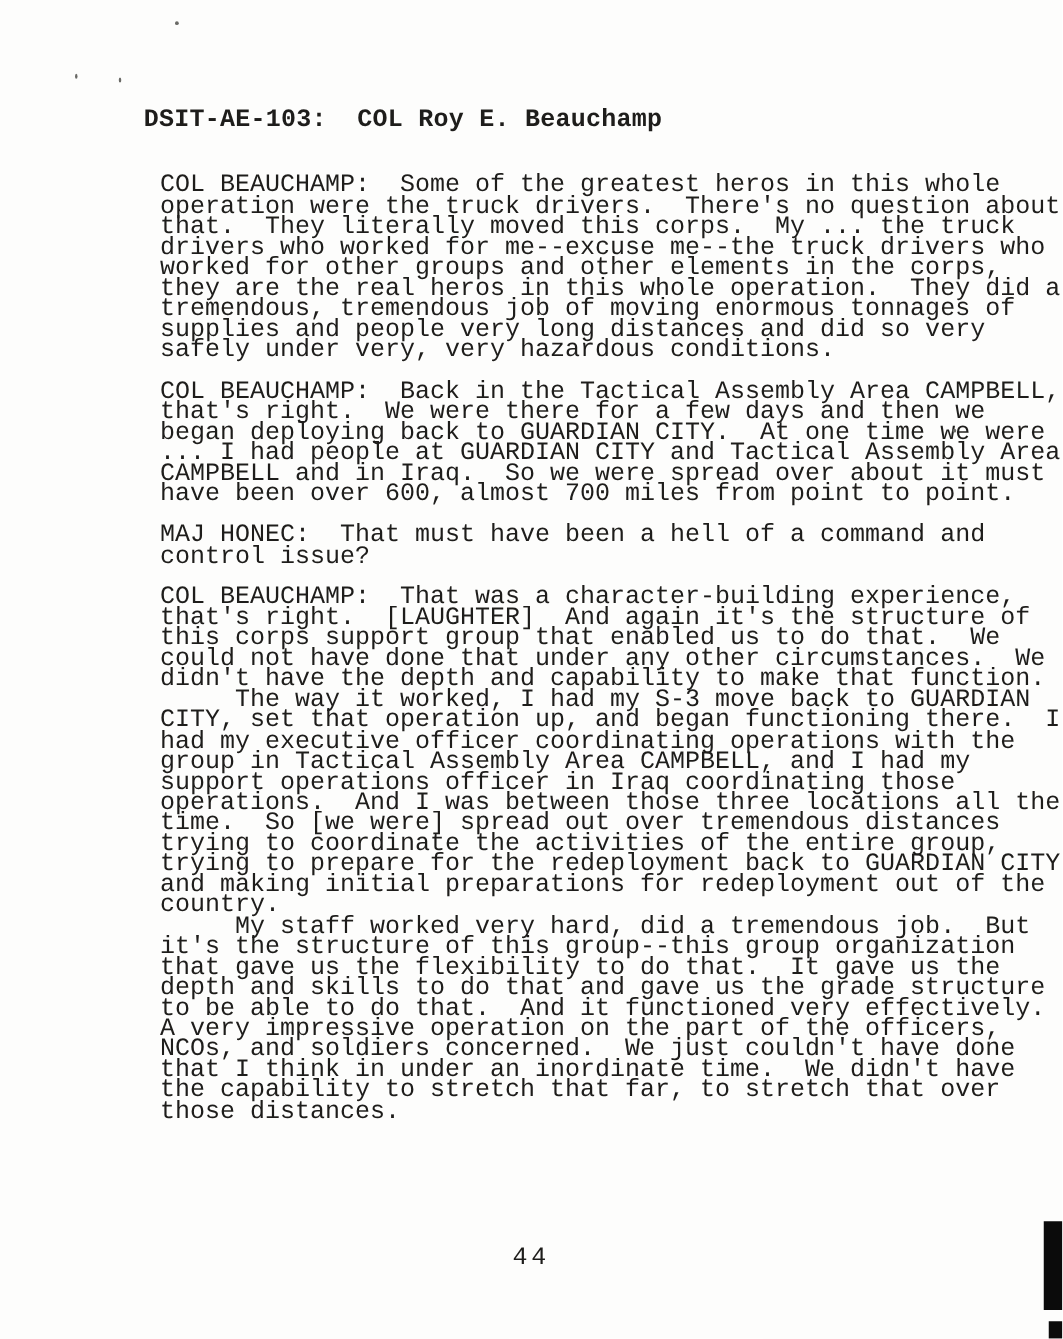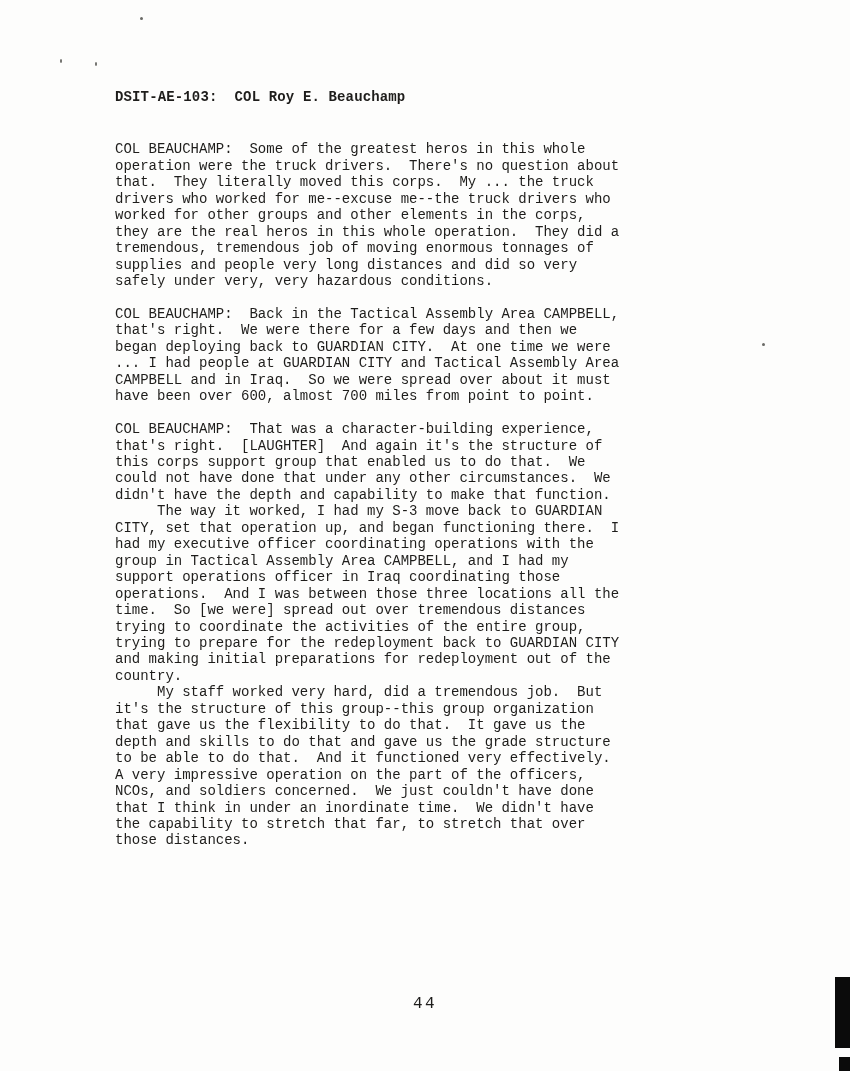--- a/index.html
+++ b/index.html
@@ -11,40 +11,41 @@
     background: #fdfdfc;
     overflow: hidden;
     font-family: "Liberation Mono", "DejaVu Sans Mono", monospace;
     color: #1e1d1b;
   }
   .content {
     position: absolute;
     left: 115px;
     top: 89px;
     width: 640px;
-    font-size: 14px;
+    font-size: 20px;
     line-height: 16.45px;
   }
   .doc-header {
     white-space: pre;
     margin-bottom: 36px;
     font-weight: 600;
     letter-spacing: 0.01em;
   }
   .transcript-body .paragraph {
     white-space: pre;
     margin-bottom: 16.45px;
+    margin-left: 13px;
   }
   .page-number {
     position: absolute;
     top: 995px;
     left: 0;
     width: 850px;
     text-align: center;
-    font-size: 16px;
+    font-size: 20px;
     letter-spacing: 0.15em;
   }
   .artifact {
     position: absolute;
     background: #0b0b0b;
   }
   .artifact-top   { right: 0; top: 977px;  width: 15px; height: 71px; }
   .artifact-bottom{ right: 0; top: 1057px; width: 11px; height: 14px; }
   .speck {
     position: absolute;
@@ -72,20 +73,22 @@
 they are the real heros in this whole operation.  They did a
 tremendous, tremendous job of moving enormous tonnages of
 supplies and people very long distances and did so very
 safely under very, very hazardous conditions.</div>
         <div class="paragraph">COL BEAUCHAMP:  Back in the Tactical Assembly Area CAMPBELL,
 that's right.  We were there for a few days and then we
 began deploying back to GUARDIAN CITY.  At one time we were
 ... I had people at GUARDIAN CITY and Tactical Assembly Area
 CAMPBELL and in Iraq.  So we were spread over about it must
 have been over 600, almost 700 miles from point to point.</div>
+        <div class="paragraph">MAJ HONEC:  That must have been a hell of a command and
+control issue?</div>
         <div class="paragraph">COL BEAUCHAMP:  That was a character-building experience,
 that's right.  [LAUGHTER]  And again it's the structure of
 this corps support group that enabled us to do that.  We
 could not have done that under any other circumstances.  We
 didn't have the depth and capability to make that function.
      The way it worked, I had my S-3 move back to GUARDIAN
 CITY, set that operation up, and began functioning there.  I
 had my executive officer coordinating operations with the
 group in Tactical Assembly Area CAMPBELL, and I had my
 support operations officer in Iraq coordinating those

